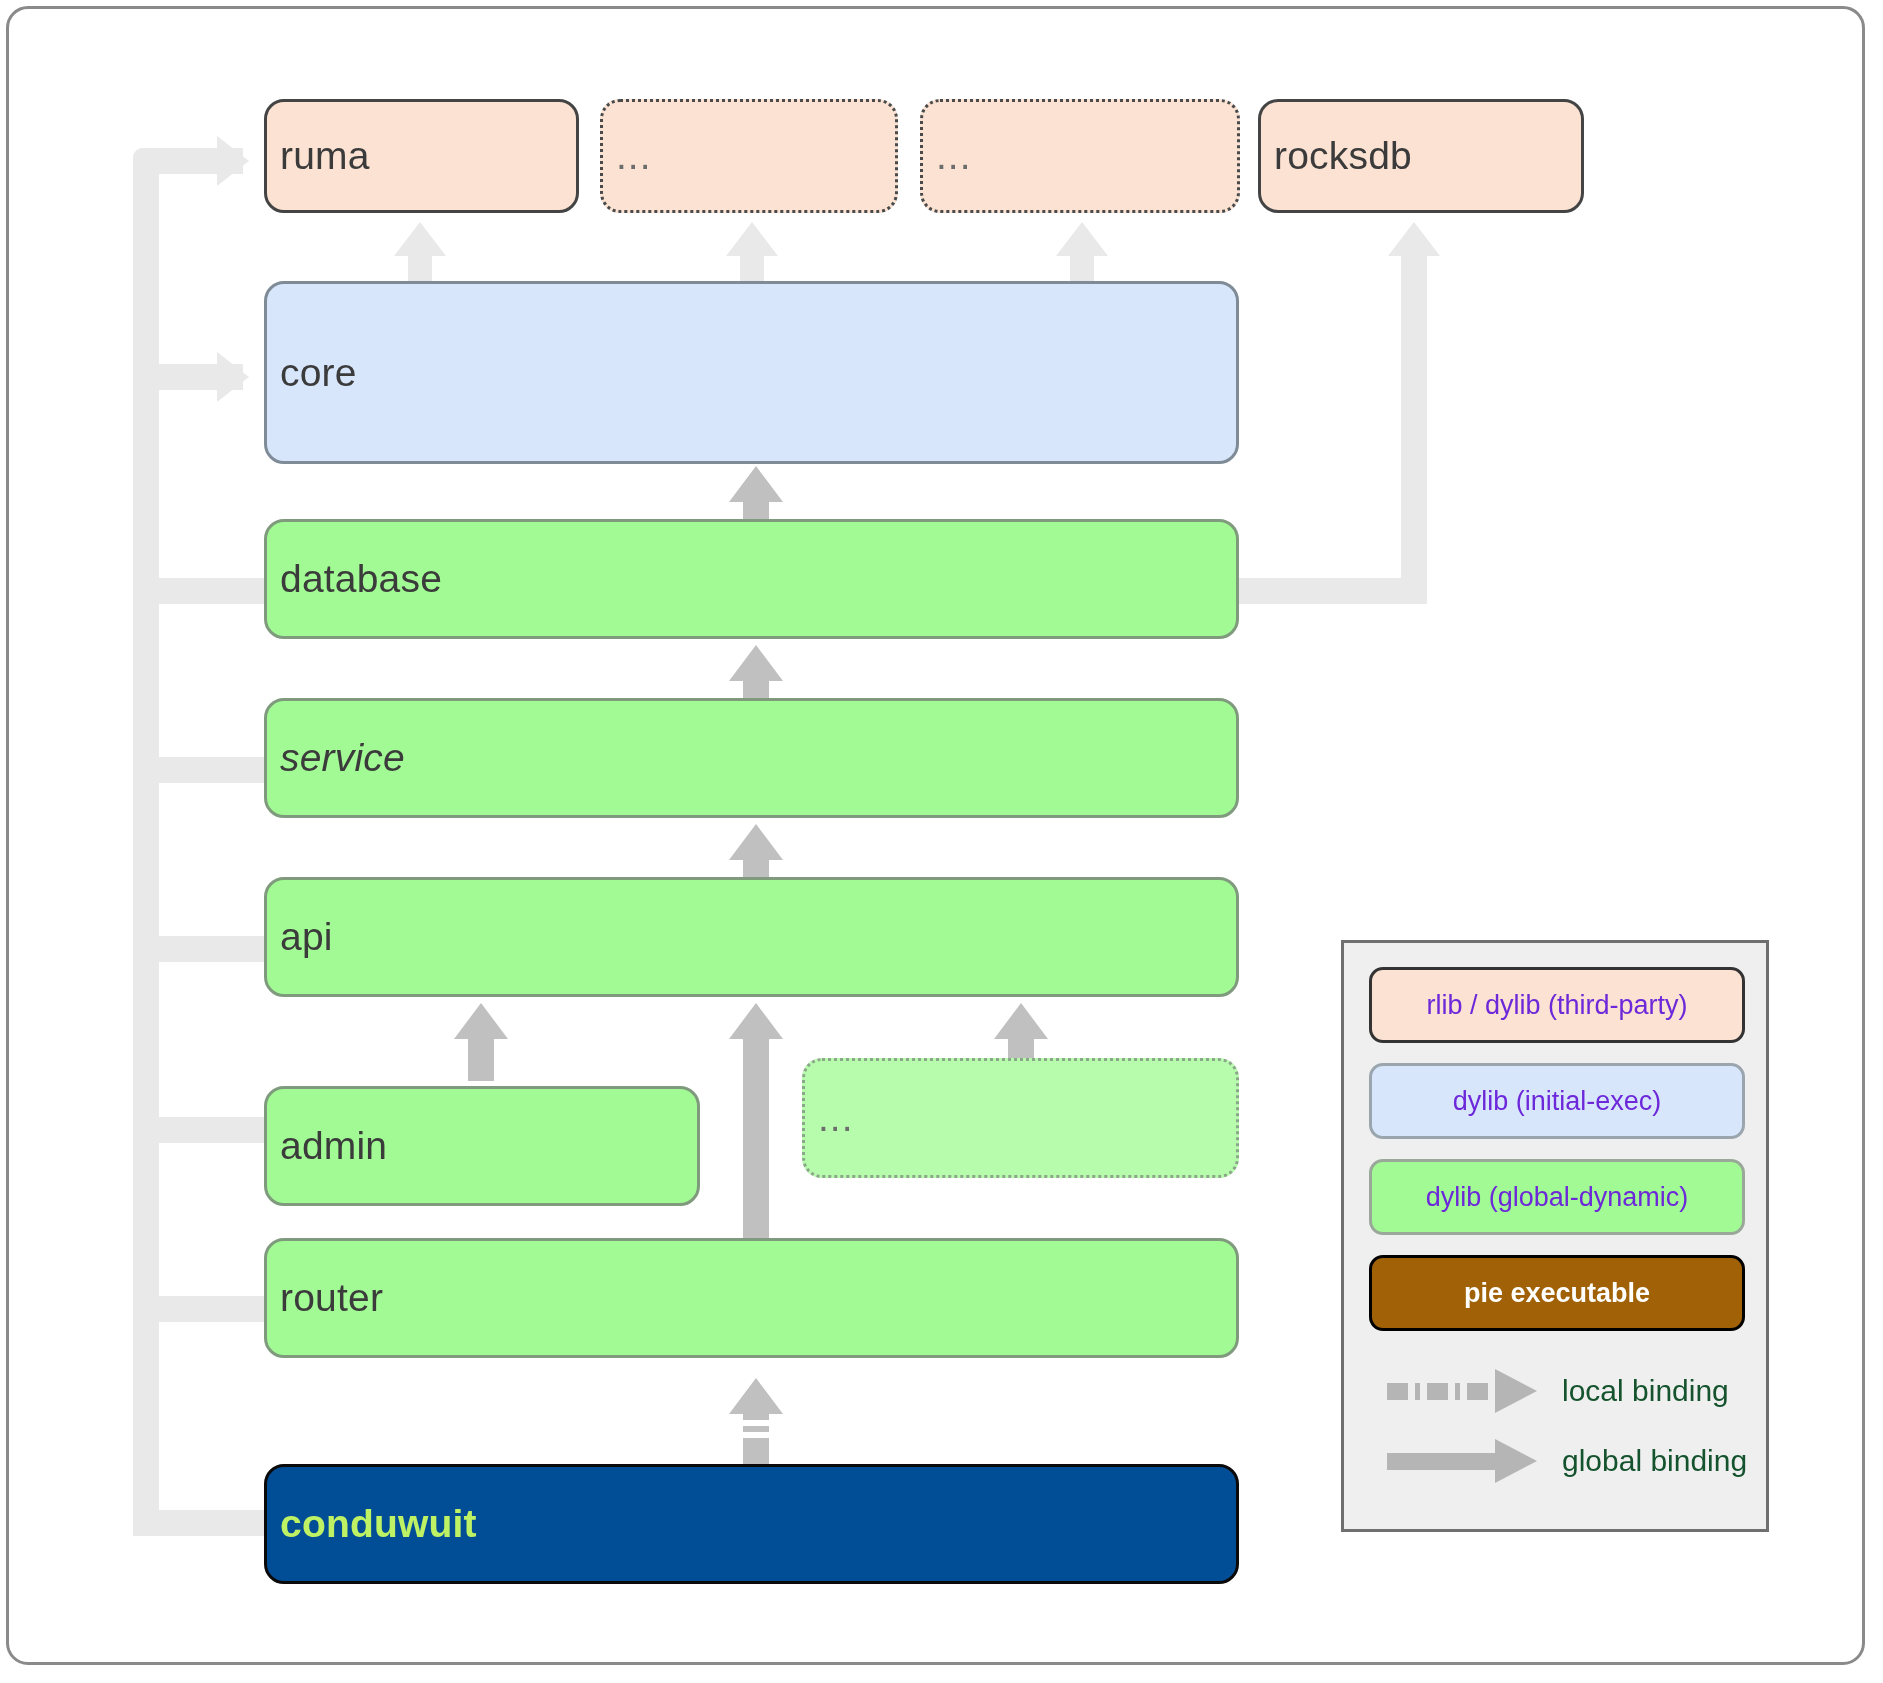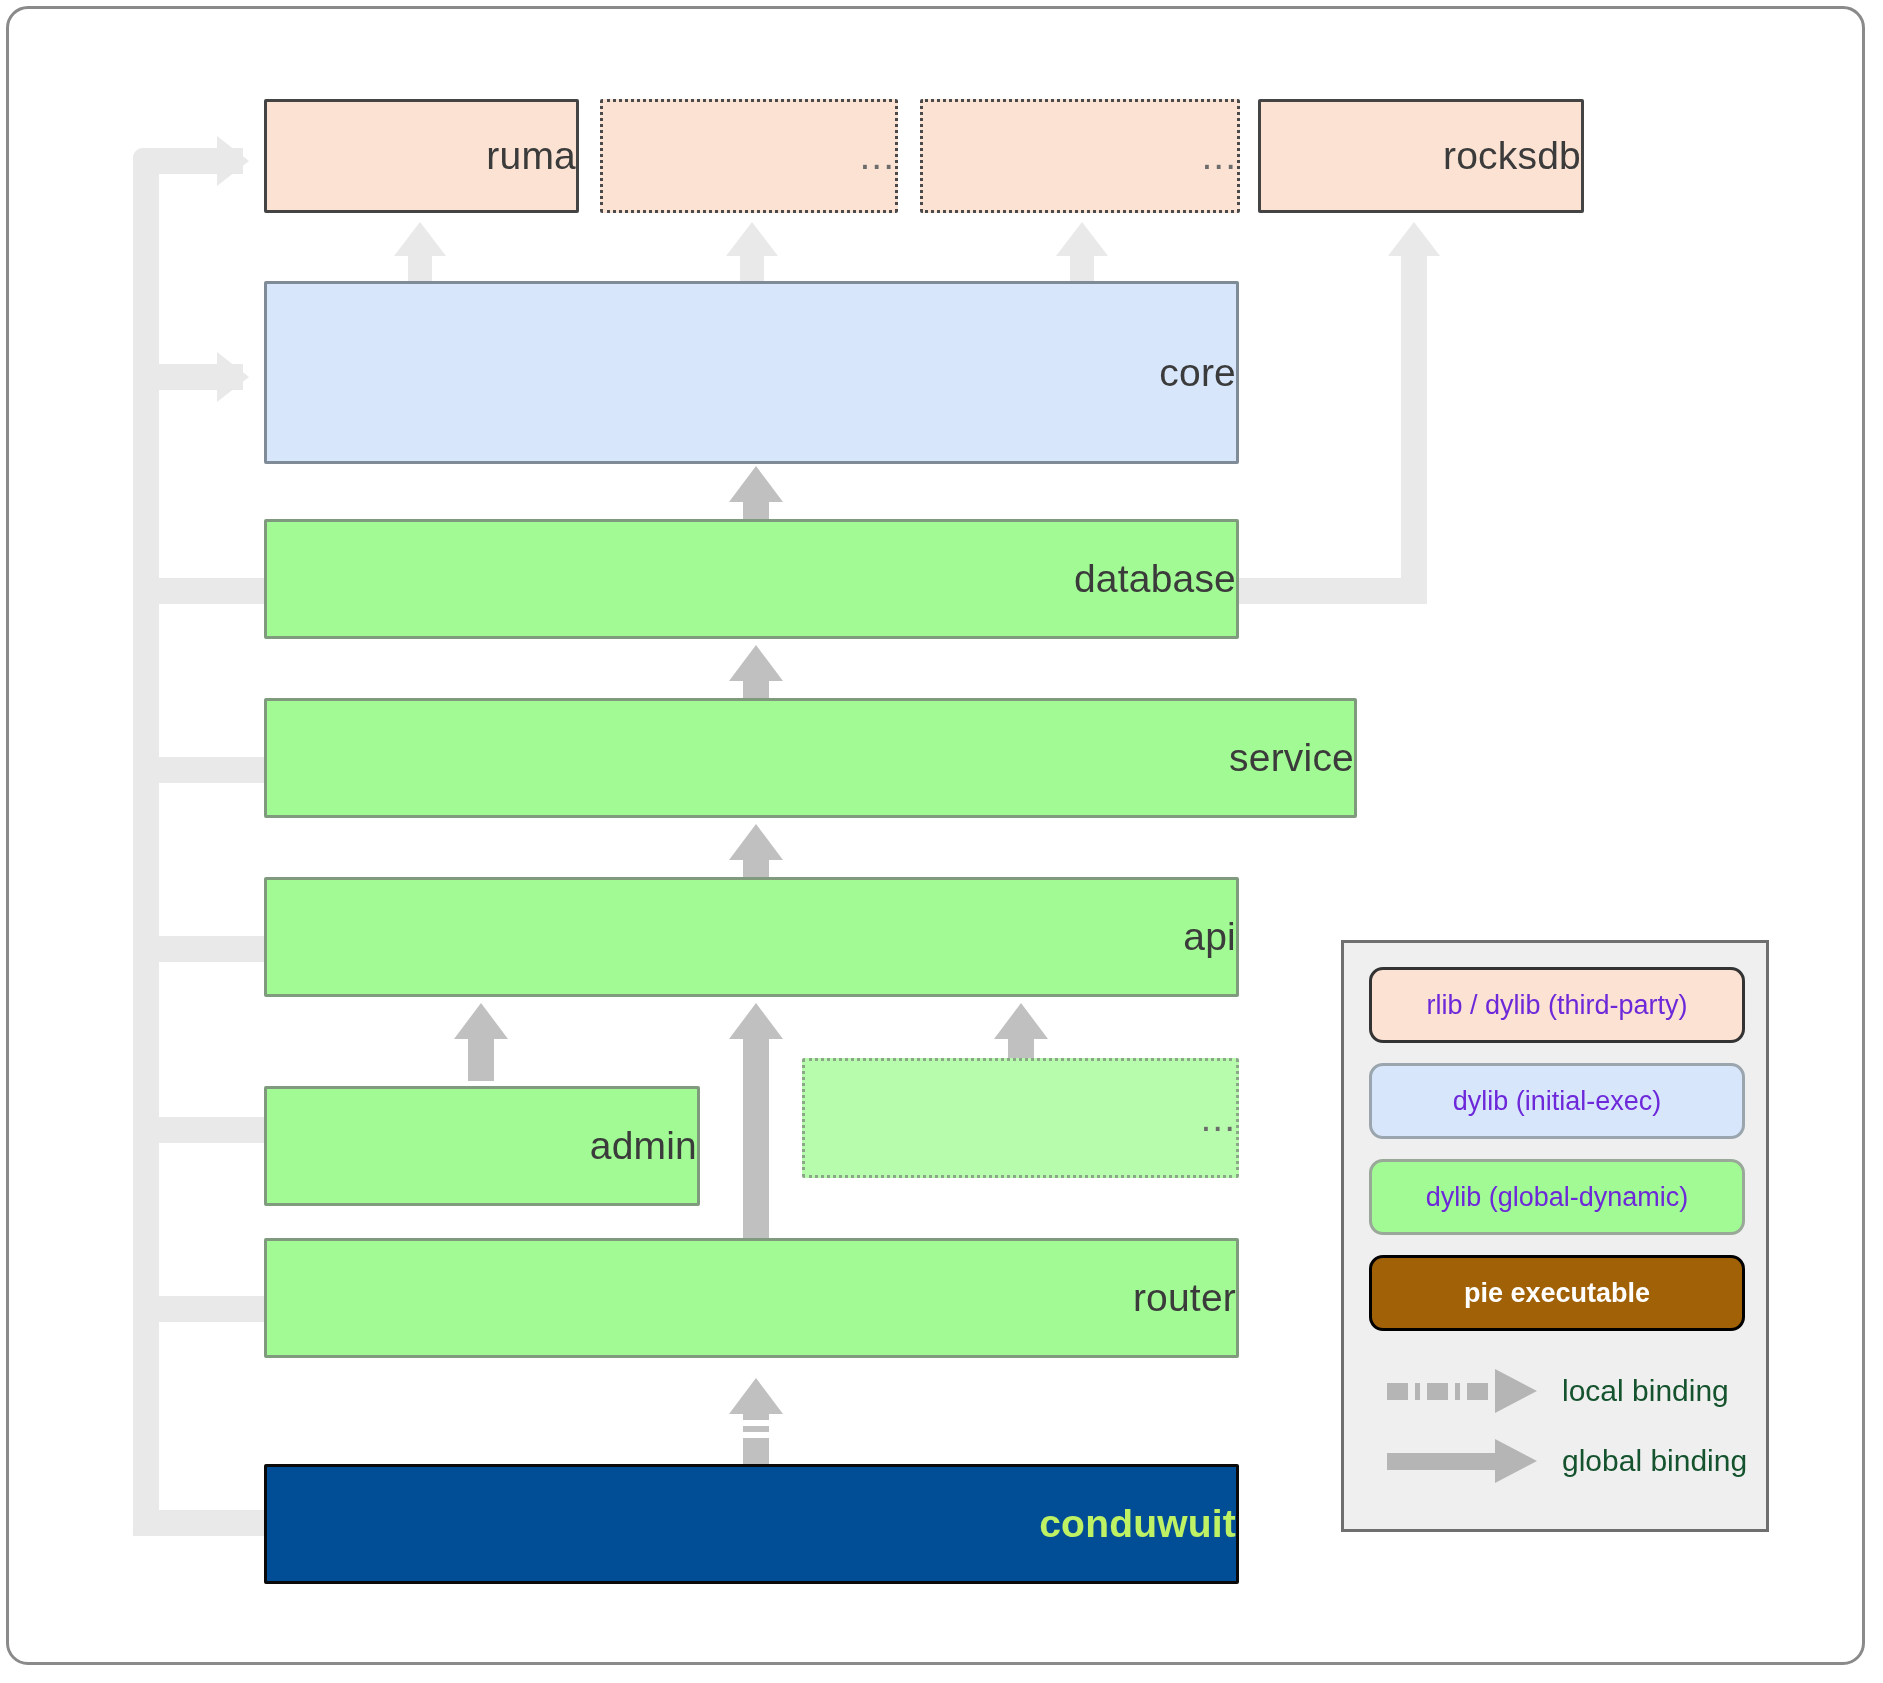--- a/index.html
+++ b/index.html
@@ -27,26 +27,27 @@
     box-sizing: border-box;
     background: #ffffff;
   }
 
   
   .node {
     position: absolute;
     box-sizing: border-box;
     display: flex;
     align-items: center;
-    justify-content: flex-end;
-    border-radius: 2px;
+    justify-content: flex-start;
+    border-radius: 20px;
     font-size: 39px;
     color: #3b3b3b;
     letter-spacing: .2px;
     z-index: 5;
+    padding-left: 13px;
   }
   .node.peach {
     background: #fbe2d2;
     border: 3px solid #444444;
   }
   .node.peach.dotted {
     border: 3px dotted #4a4a4a;
   }
   .node.blue {
     background: #d7e6fb;
@@ -248,21 +249,21 @@
   </div>
 
   <div class="node blue" style="left:264px; top:281px; width:975px; height:183px;">
     <span>core</span>
   </div>
 
   <div class="node green" style="left:264px; top:519px; width:975px; height:120px;">
     <span>database</span>
   </div>
 
-  <div class="node green" style="left:264px; top:698px; width:1093px; height:120px;">
+  <div class="node green" style="left:264px; top:698px; width:975px; height:120px;font-style:italic;">
     <span>service</span>
   </div>
 
   <div class="node green" style="left:264px; top:877px; width:975px; height:120px;">
     <span>api</span>
   </div>
 
   <div class="node green" style="left:264px; top:1086px; width:436px; height:120px;">
     <span>admin</span>
   </div>

